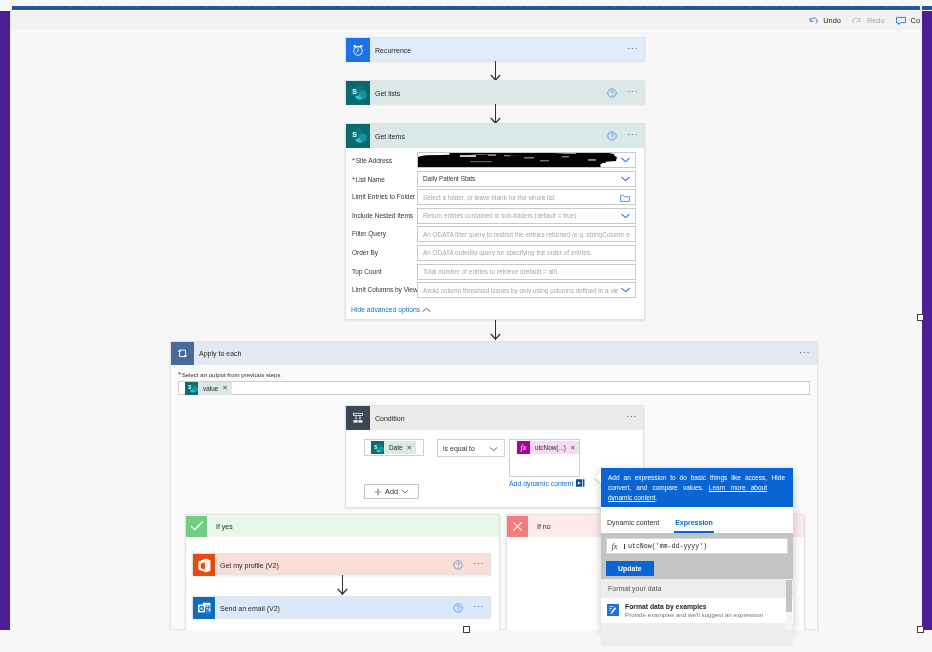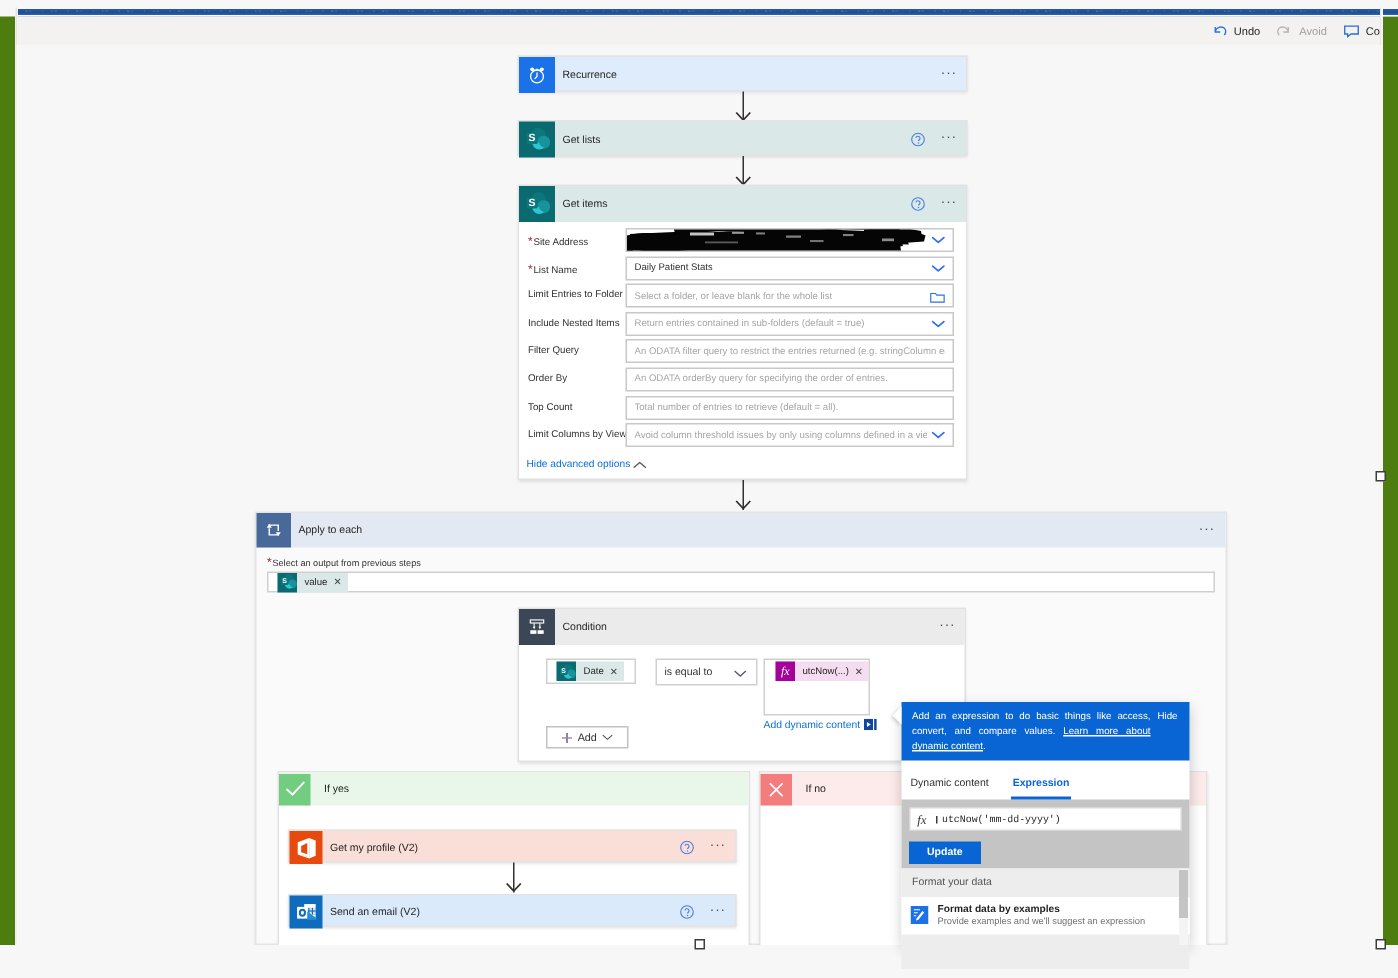--- a/index.html
+++ b/index.html
@@ -4,21 +4,21 @@
 <title>Flow designer</title>
 <style>
   * { box-sizing: border-box; }
   html, body { margin:0; padding:0; }
   body {
     width:932px; height:652px; overflow:hidden;
     font-family:"Liberation Sans", sans-serif;
     background:#f5f5f5; color:#323130;
     -webkit-font-smoothing:antialiased;
   }
-  #root { position:relative; width:932px; height:652px; background:#4d7c0f; }
+  #root { position:relative; width:932px; height:652px; background:#4c1d95; }
 
   
   .topstrip { position:absolute; left:0; top:0; width:932px; height:11px; background:#f7f7f7; overflow:hidden; }
   .topstrip .bar { position:absolute; left:11px; top:6px; width:921px; height:3.6px;
       background:linear-gradient(180deg,#2a5aa4 0%,#1c4d96 55%,#2b62b4 100%); }
   .topstrip .bar .bartext { position:absolute; left:6px; right:6px; top:0.5px; height:1.6px;
       background:repeating-linear-gradient(90deg,
         rgba(255,255,255,.22) 0px, rgba(255,255,255,.22) 1px,
         rgba(255,255,255,.06) 1px, rgba(255,255,255,.06) 3px,
         rgba(255,255,255,.16) 3px, rgba(255,255,255,.16) 4px,
@@ -143,21 +143,21 @@
         </span>
         <span>Undo</span>
       </div>
       <div class="tb-btn disabled">
         <span>
           <svg width="12" height="12" viewBox="0 0 16 16">
               <path d="M11.6 7.2 C10.0 4.0 5.8 3.0 3.6 5.2 C2.0 6.9 2.1 9.6 3.8 11.2" fill="none" stroke="#b5b3b1" stroke-width="1.2"></path>
               <path d="M11.8 4.0 L11.8 8.4 L7.4 8.4" fill="none" stroke="#b5b3b1" stroke-width="1.2"></path>
             </svg>
         </span>
-        <span>Avoid</span>
+        <span>Redo</span>
       </div>
       <div class="tb-btn">
         <span>
           <svg width="12" height="12" viewBox="0 0 16 16">
               <path d="M2 3.2 h12 v7 H7.6 L4.6 12.6 V10.2 H2 Z" fill="none" stroke="#2b6fd0" stroke-width="1.2"></path>
             </svg>
         </span>
         <span>Co</span>
       </div>
     </div>

